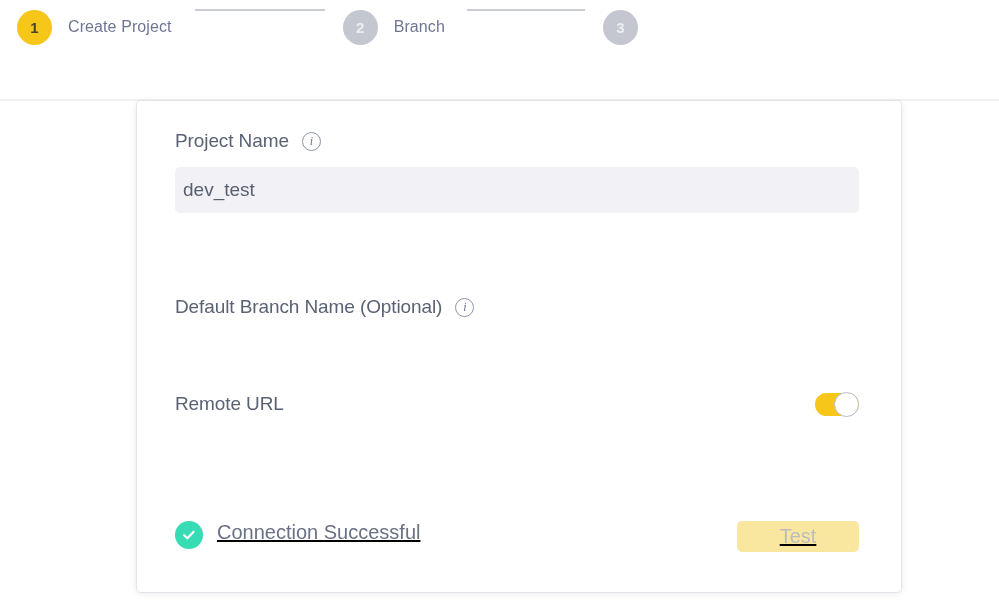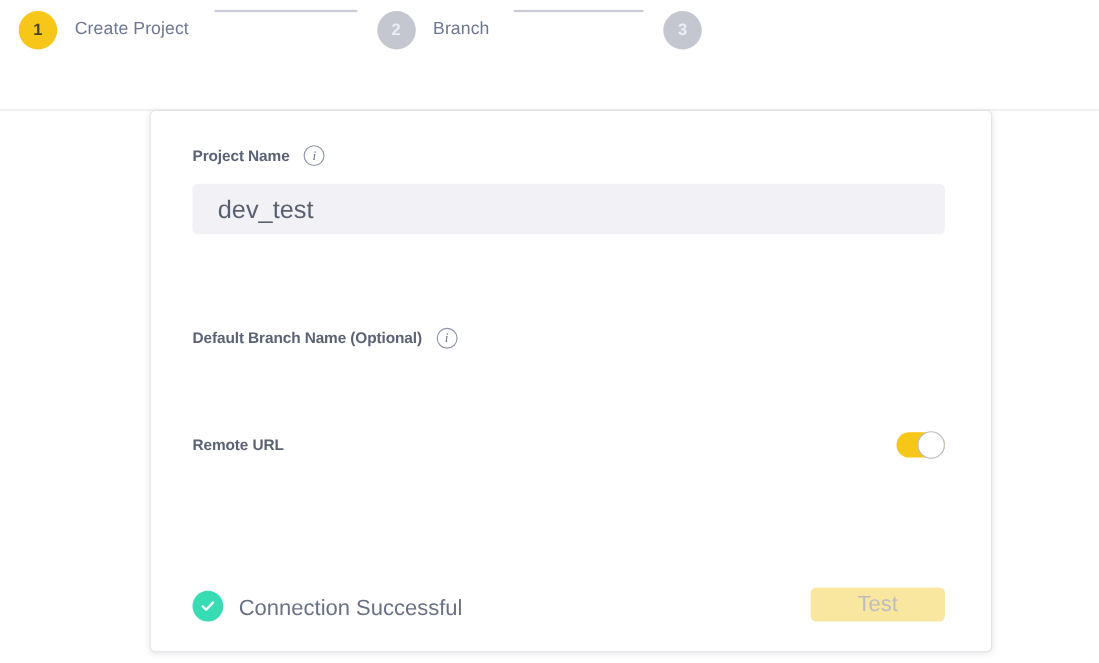--- a/index.html
+++ b/index.html
@@ -99,22 +99,22 @@
     position: absolute;
     left: 38px;
     width: 684px;
   }
   .field-label-row {
     display: flex;
     align-items: center;
     height: 26px;
   }
   .field-label {
-    font-size: 14px;
-    font-weight: bold;
+    font-size: 19px;
+    font-weight: normal;
     color: #5a6274;
     white-space: nowrap;
     letter-spacing: -0.1px;
   }
   .info-icon {
     width: 19px;
     height: 19px;
     border-radius: 50%;
     border: 1.6px solid #8e95a6;
     margin-left: 13px;
@@ -130,23 +130,23 @@
     line-height: 1;
   }
   .text-input {
     margin-top: 13px;
     width: 684px;
     height: 46px;
     background: #f2f1f6;
     border: none;
     border-radius: 5px;
     box-sizing: border-box;
-    padding: 0 23px;
+    padding: 0 8px;
     font-family: "Liberation Sans", sans-serif;
-    font-size: 23px;
+    font-size: 19px;
     color: #585f6e;
     outline: none;
     display: flex;
     align-items: center;
   }
 
   
   .toggle {
     margin-left: auto;
     width: 44px;
@@ -169,21 +169,22 @@
   }
 
   
   .status-row {
     position: absolute;
     left: 38px;
     top: 420px;
     width: 684px;
     height: 44px;
     display: flex;
-    align-items: flex-end;
+    align-items: flex-start;
+    text-decoration: underline;
   }
   .check-icon {
     width: 28px;
     height: 28px;
     border-radius: 50%;
     background: #38dcb4;
     display: flex;
     align-items: center;
     justify-content: center;
     flex: none;

